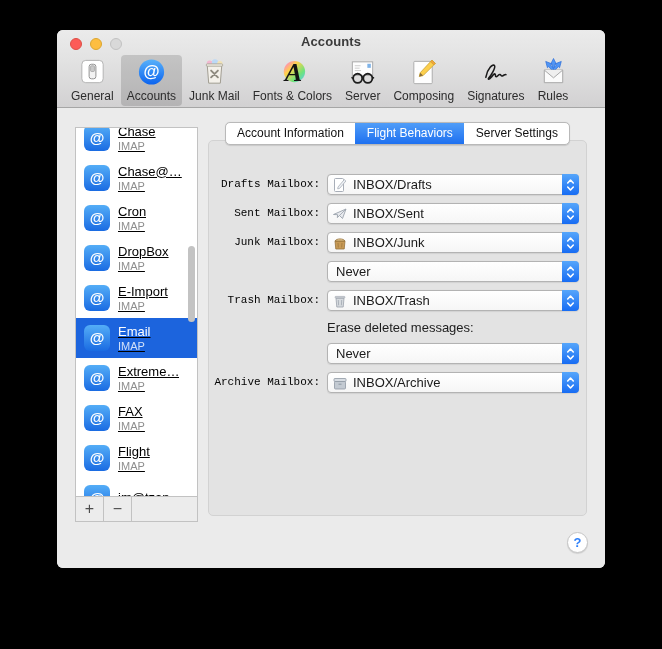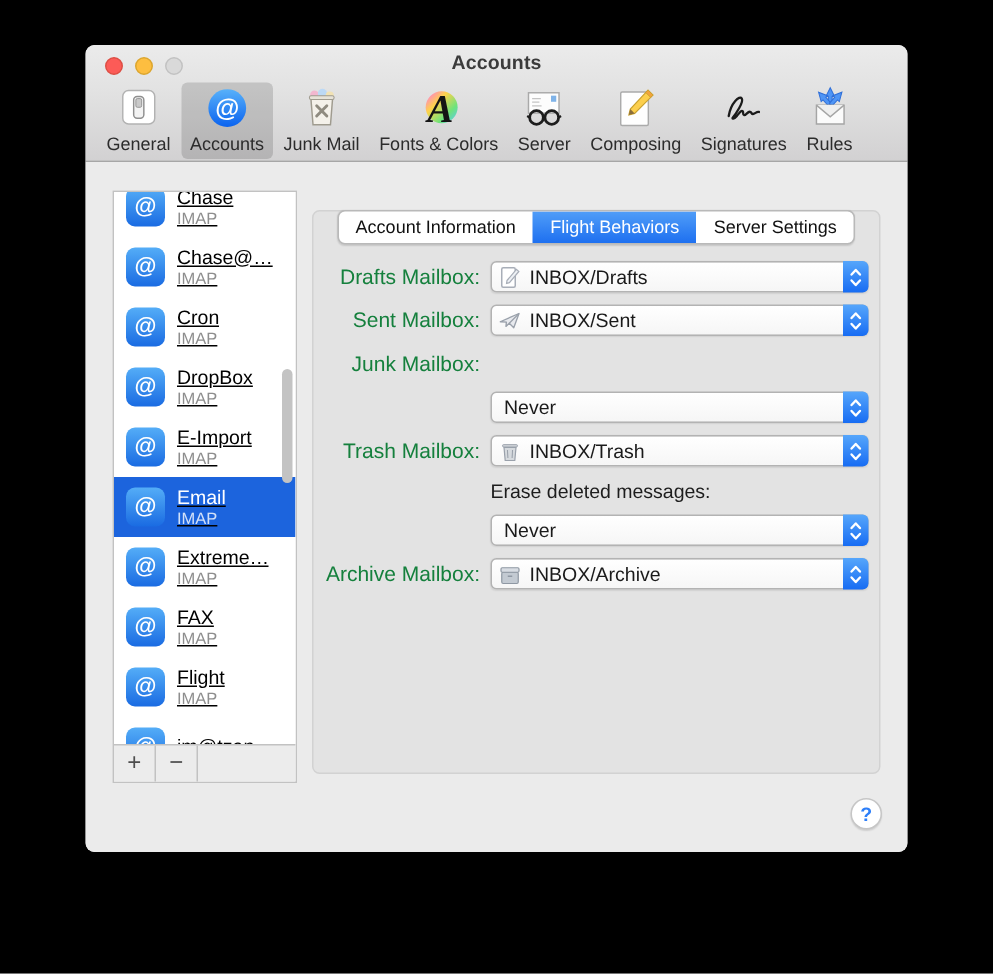--- a/index.html
+++ b/index.html
@@ -71,41 +71,41 @@
   .foot-btn{
     width:27px;text-align:center;font-size:16px;color:#4e4e4e;line-height:23px;
     border-right:1px solid #c2c2c2;cursor:default;
   }
   .foot-fill{flex:1;}
   
   .panel{
     position:absolute;left:151px;top:32px;width:379px;height:376px;
     background:#e3e3e3;border:1px solid #d2d2d2;border-radius:5px;box-sizing:border-box;
   }
-  .tab-wrap{position:absolute;left:151px;top:32px;width:379px;display:flex;justify-content:center;}
+  .tab-wrap{position:absolute;left:151px;top:14px;width:379px;display:flex;justify-content:center;}
   .tab-control{
     display:flex;background:#fff;border:1px solid #b9b9b9;border-radius:5px;overflow:hidden;
     height:21px;box-shadow:0 .5px 1px rgba(0,0,0,.12);
   }
   .tab-seg{
     font-size:12px;color:#111;line-height:21px;padding:0 11px;white-space:nowrap;
     border-left:1px solid #b9b9b9;cursor:default;
   }
   .tab-seg:first-child{border-left:none;}
   .tab-seg.selected{
     background:linear-gradient(180deg,#509df8 0%,#1e70f0 100%);
     color:#fff;border-left-color:transparent;
   }
   .tab-seg.selected + .tab-seg{border-left-color:transparent;}
   
   .form{position:absolute;left:0;top:33px;width:100%;}
   .f-row{display:flex;margin-bottom:8px;}
   .f-label{
-    width:111px;flex:none;text-align:right;font-size:14px;color:#15803d;
-    line-height:21px;margin-right:7px;white-space:nowrap;
+    width:111px;flex:none;text-align:right;font-size:11px;color:#000000;
+    line-height:21px;margin-right:7px;white-space:nowrap;font-family:Liberation Mono, monospace;
   }
   .f-heading{
     margin:4px 0 7px 118px;font-size:13px;color:#1d1d1d;line-height:17px;
   }
   .popup{
     position:relative;width:252px;height:21px;box-sizing:border-box;
     background:linear-gradient(180deg,#ffffff,#f6f6f6);
     border:1px solid #b3b3b3;border-radius:4px;
     display:flex;align-items:center;box-shadow:0 .5px 1px rgba(0,0,0,.08);
   }
@@ -355,20 +355,34 @@
             <span class="stepper">
               <svg width="9" height="16" viewBox="0 0 9 16">
                   <path d="M1.7 6 L4.5 3 L7.3 6 M1.7 10 L4.5 13 L7.3 10" stroke="#fff" stroke-width="1.6" fill="none" stroke-linecap="round" stroke-linejoin="round"></path>
                 </svg>
             </span>
           </div>
         </div>
 
         <div class="f-row">
           <div class="f-label">Junk Mailbox:</div>
+          <div class="popup">
+            <svg class="popup-icon" viewBox="0 0 16 16">
+              <path d="M3 6 L13 6 L12.2 14 L3.8 14 Z" fill="#c89a55" stroke="#96713a" stroke-width="0.8"></path>
+              <path d="M3 6 C4.5 3.2 11.5 3.2 13 6 Z" fill="#e6c88d" stroke="#96713a" stroke-width="0.8"></path>
+              <line x1="6" y1="8" x2="6.3" y2="12.5" stroke="#96713a" stroke-width="0.7"></line>
+              <line x1="10" y1="8" x2="9.7" y2="12.5" stroke="#96713a" stroke-width="0.7"></line>
+            </svg>
+            <span class="popup-text">INBOX/Junk</span>
+            <span class="stepper">
+              <svg width="9" height="16" viewBox="0 0 9 16">
+                  <path d="M1.7 6 L4.5 3 L7.3 6 M1.7 10 L4.5 13 L7.3 10" stroke="#fff" stroke-width="1.6" fill="none" stroke-linecap="round" stroke-linejoin="round"></path>
+                </svg>
+            </span>
+          </div>
         </div>
 
 
         <div class="f-row">
           <div class="f-label"></div>
           <div class="popup no-icon">
             <span class="popup-text">Never</span>
             <span class="stepper">
               <svg width="9" height="16" viewBox="0 0 9 16">
                   <path d="M1.7 6 L4.5 3 L7.3 6 M1.7 10 L4.5 13 L7.3 10" stroke="#fff" stroke-width="1.6" fill="none" stroke-linecap="round" stroke-linejoin="round"></path>

